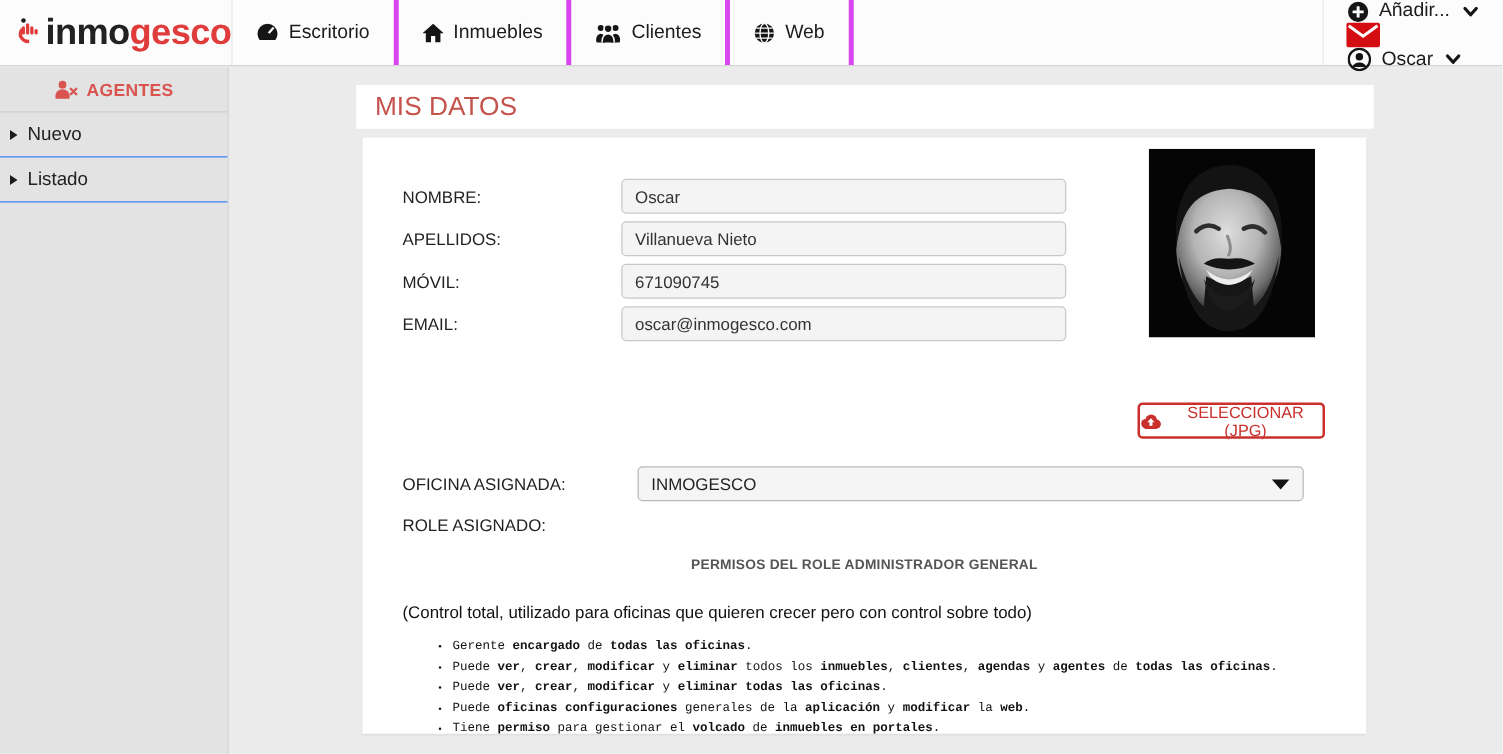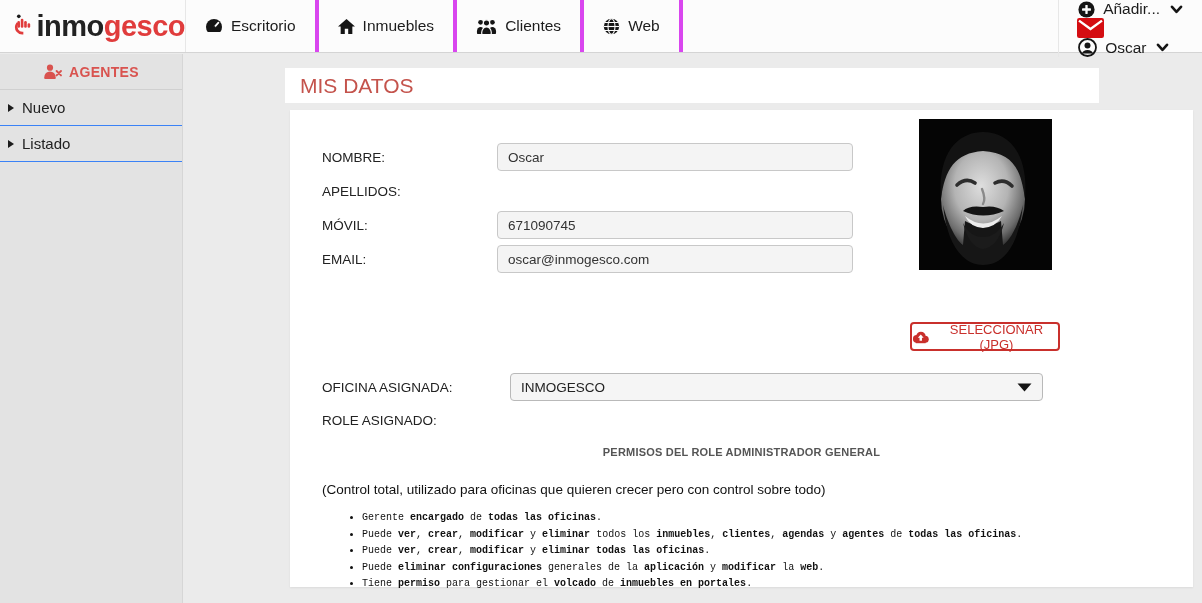--- a/index.html
+++ b/index.html
@@ -59,21 +59,21 @@
   
   .titlebar {
     position: absolute; left: 285px; top: 68px; width: 814px; height: 35px;
     background: #fff;
   }
   .titlebar h1 {
     font-size: 21px; font-weight: 400; color: #c4534c;
     line-height: 35px; padding-left: 15px;
   }
   .panel {
-    position: absolute; left: 290px; top: 110px; width: 903px; bottom: 16px;
+    position: absolute; left: 290px; top: 110px; width: 803px; bottom: 16px;
     background: #fff; box-shadow: 0 1px 2px rgba(0,0,0,0.07);
   }
 
   .form-row { position: absolute; left: 32px; height: 28px; display: flex; align-items: center; }
   .form-row label { width: 175px; font-size: 13.5px; color: #222; }
   .form-row input {
     width: 356px; height: 28px; background: #f4f4f4;
     border: 1px solid #c8c8c8; border-radius: 4px;
     padding: 0 10px; font-family: "Liberation Sans", sans-serif;
     font-size: 13.5px; color: #333;
@@ -231,20 +231,21 @@
 </div>
 
 <div class="panel">
 
   <div class="form-row" style="top:33px">
     <label>NOMBRE:</label>
     <input type="text" value="Oscar" style="">
   </div>
   <div class="form-row" style="top:67px">
     <label>APELLIDOS:</label>
+    <input type="text" value="Villanueva Nieto" style="">
   </div>
   <div class="form-row" style="top:101px">
     <label>MÓVIL:</label>
     <input type="text" value="671090745" style="">
   </div>
   <div class="form-row" style="top:135px">
     <label>EMAIL:</label>
     <input type="text" value="oscar@inmogesco.com" style="">
   </div>
 
@@ -294,17 +295,17 @@
     <label>ROLE ASIGNADO:</label>
   </div>
 
   <div class="perm-heading">PERMISOS DEL ROLE ADMINISTRADOR GENERAL</div>
   <div class="perm-subtitle">(Control total, utilizado para oficinas que quieren crecer pero con control sobre todo)</div>
 
   <ul class="perm-list">
     <li>Gerente <b>encargado</b> de <b>todas las oficinas</b>.</li>
     <li>Puede <b>ver</b>, <b>crear</b>, <b>modificar</b> y <b>eliminar</b> todos los <b>inmuebles</b>, <b>clientes</b>, <b>agendas</b> y <b>agentes</b> de <b>todas las oficinas</b>.</li>
     <li>Puede <b>ver</b>, <b>crear</b>, <b>modificar</b> y <b>eliminar todas las oficinas</b>.</li>
-    <li>Puede <b>eliminar configuraciones</b> generales de la <b>aplicación</b> y <b>modificar</b> la <b>web</b>.</li>
+    <li>Puede <b>oficinas configuraciones</b> generales de la <b>aplicación</b> y <b>modificar</b> la <b>web</b>.</li>
     <li>Tiene <b>permiso</b> para gestionar el <b>volcado</b> de <b>inmuebles en portales</b>.</li>
   </ul>
 
 </div>
 
 </body></html>

